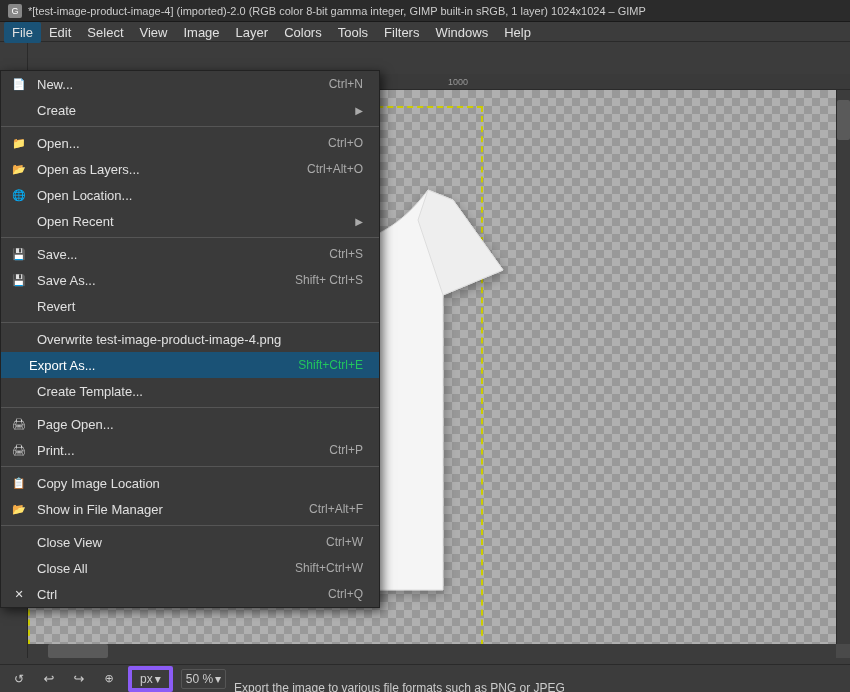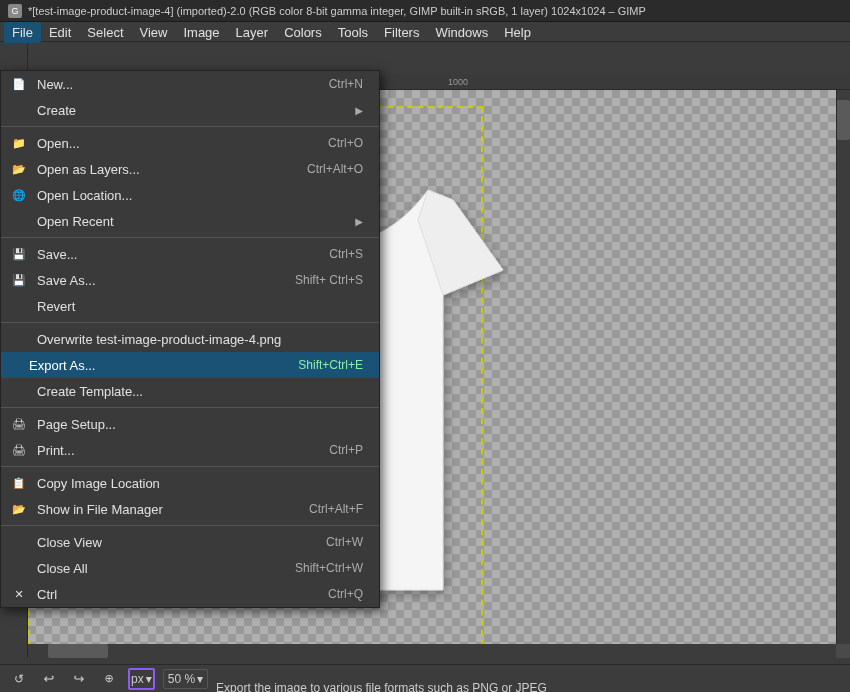--- a/index.html
+++ b/index.html
@@ -85,21 +85,21 @@
       color: #fff;
       padding-left: 28px;
     }
     .dropdown-item .shortcut {
       margin-left: auto;
       font-size: 12px;
       color: #aaa;
       padding-left: 20px;
     }
     .dropdown-item.highlighted .shortcut {
-      color: #86efac;
+      color: #22c55e;
     }
     .dropdown-item .arrow {
       margin-left: auto;
       font-size: 10px;
       color: #aaa;
     }
     .dropdown-item .item-icon {
       position: absolute;
       left: 10px;
       width: 16px;
@@ -243,22 +243,22 @@
       justify-content: center;
       cursor: pointer;
       border-radius: 2px;
       font-size: 14px;
     }
     #unit-selector {
       display: flex;
       align-items: flex-end;
       gap: 2px;
       cursor: pointer;
-      padding: 2px 1px;
-      border: 2px solid #8b5cf6;
+      padding: 2px 8px;
+      border: 4px solid #8b5cf6;
       border-radius: 2px;
     }
     #zoom-selector {
       display: flex;
       align-items: center;
       gap: 2px;
       cursor: pointer;
       padding: 2px 4px;
       border: 1px solid #555;
       border-radius: 2px;
@@ -366,21 +366,21 @@
     </div>
 
     <div class="dropdown-item">
       <span>Create Template...</span>
     </div>
 
     <div class="dropdown-separator"></div>
 
     <div class="dropdown-item">
       <span class="item-icon">🖨</span>
-      <span>Page Setup...</span>
+      <span>Page Open...</span>
     </div>
 
     <div class="dropdown-item">
       <span class="item-icon">🖨</span>
       <span>Print...</span>
       <span class="shortcut">Ctrl+P</span>
     </div>
 
     <div class="dropdown-separator"></div>
 

